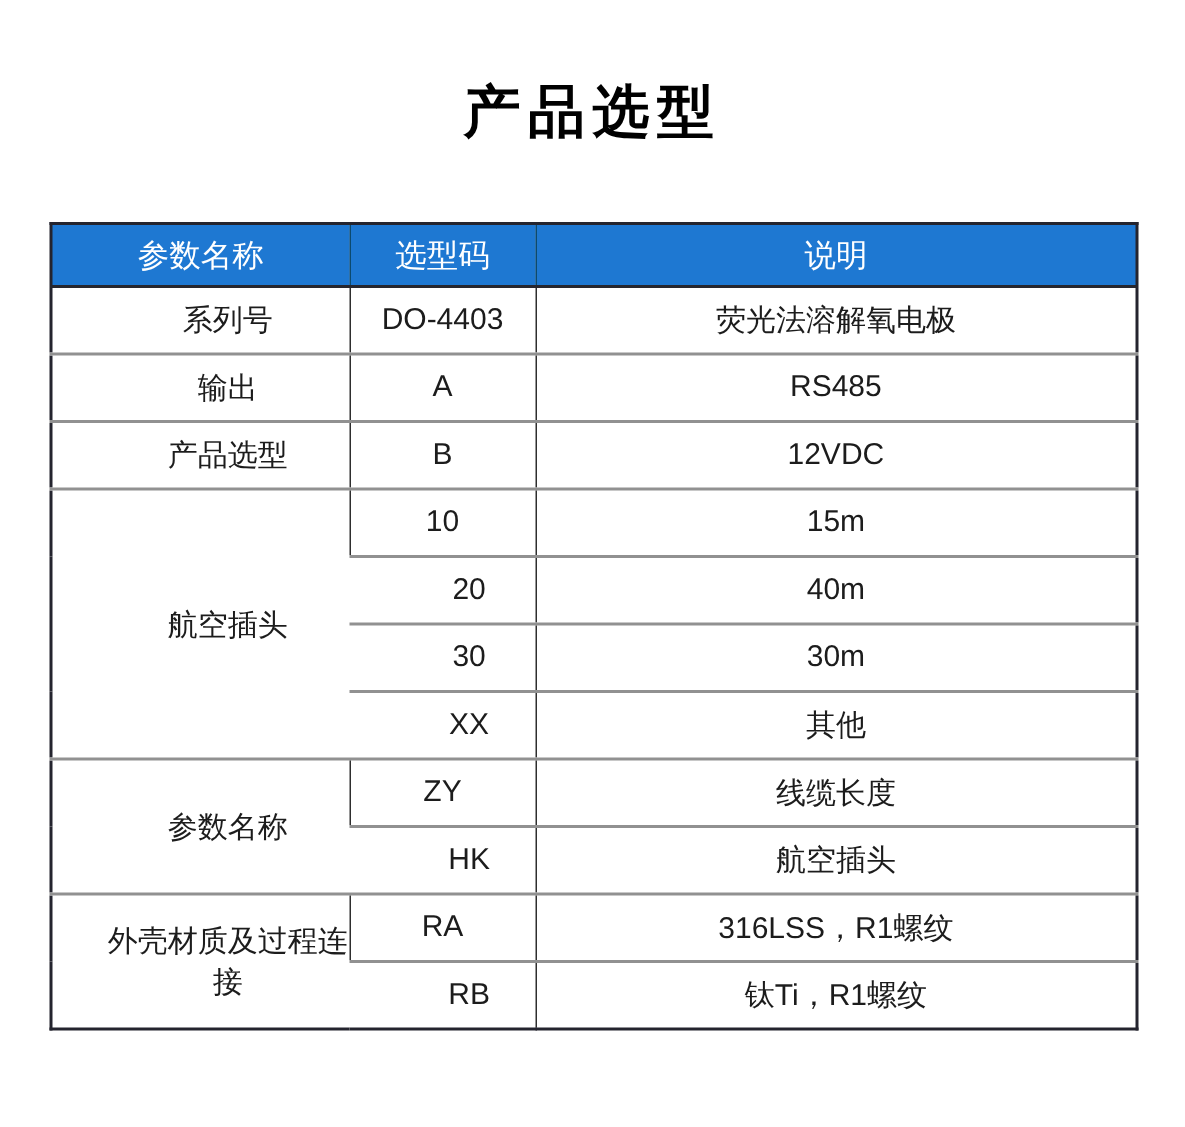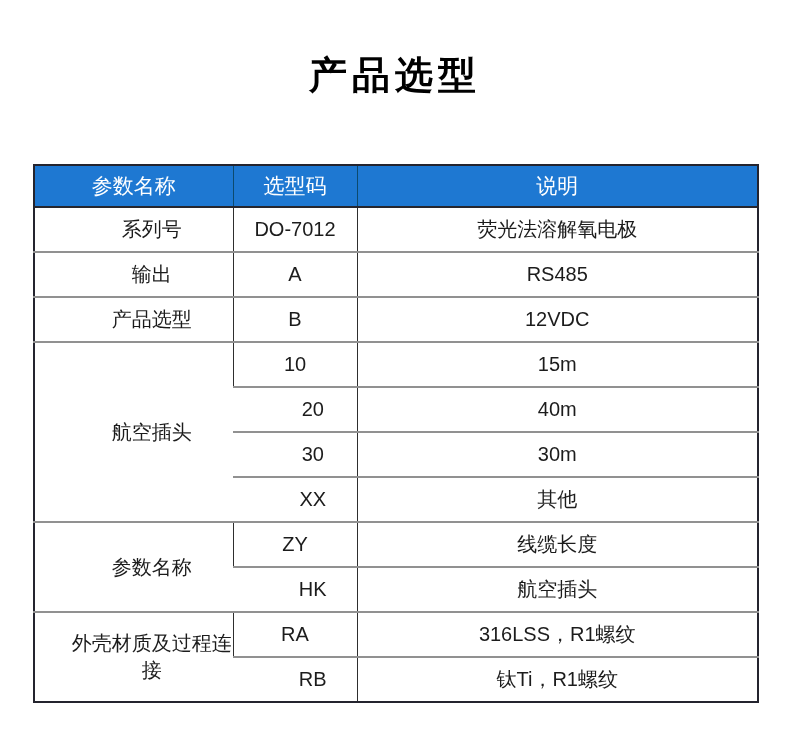--- a/index.html
+++ b/index.html
@@ -30,21 +30,21 @@
     color:var(--title-text);
   }
   table.selection-table{
     position:absolute;
     left:33px;top:148px;
     width:724px;
     border-collapse:collapse;
     table-layout:fixed;
     background:#ffffff;
   }
-  table.selection-table{border:2px solid var(--outer);margin-top:16px;}
+  table.selection-table{border:2px solid var(--outer);}
   col.c-param{width:199px;}
   col.c-code{width:124px;}
   col.c-desc{width:401px;}
   thead th{
     height:40px;
     background:var(--header-bg);
     color:var(--header-text);
     font-size:21px;
     font-weight:500;
     text-align:center;
@@ -81,21 +81,21 @@
   <thead>
     <tr>
       <th>参数名称</th>
       <th>选型码</th>
       <th>说明</th>
     </tr>
   </thead>
   <tbody id="table-body">
       <tr>
         <td rowspan="1">系列号</td>
-        <td>DO-7012</td>
+        <td>DO-4403</td>
         <td>荧光法溶解氧电极</td>
       </tr>
       <tr>
         <td rowspan="1">输出</td>
         <td>A</td>
         <td>RS485</td>
       </tr>
       <tr>
         <td rowspan="1">产品选型</td>
         <td>B</td>

